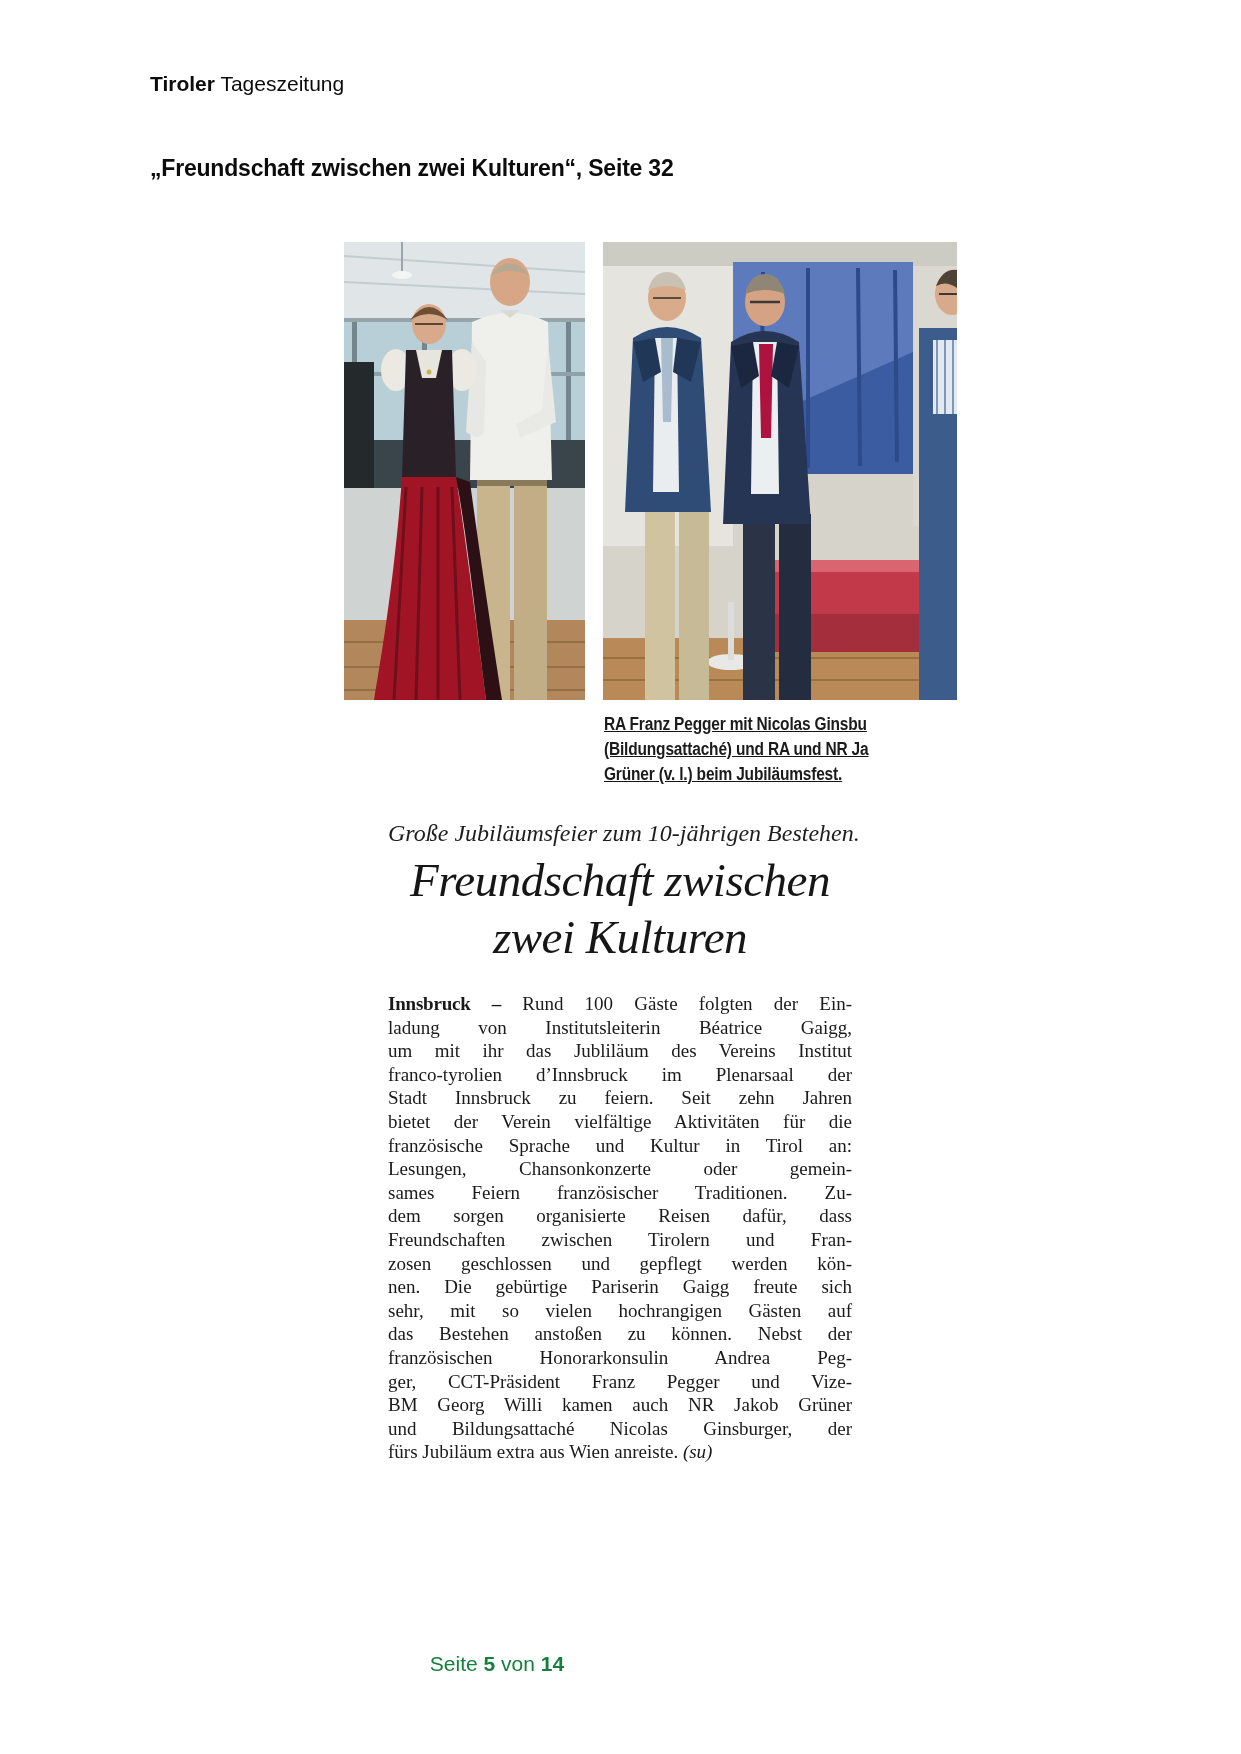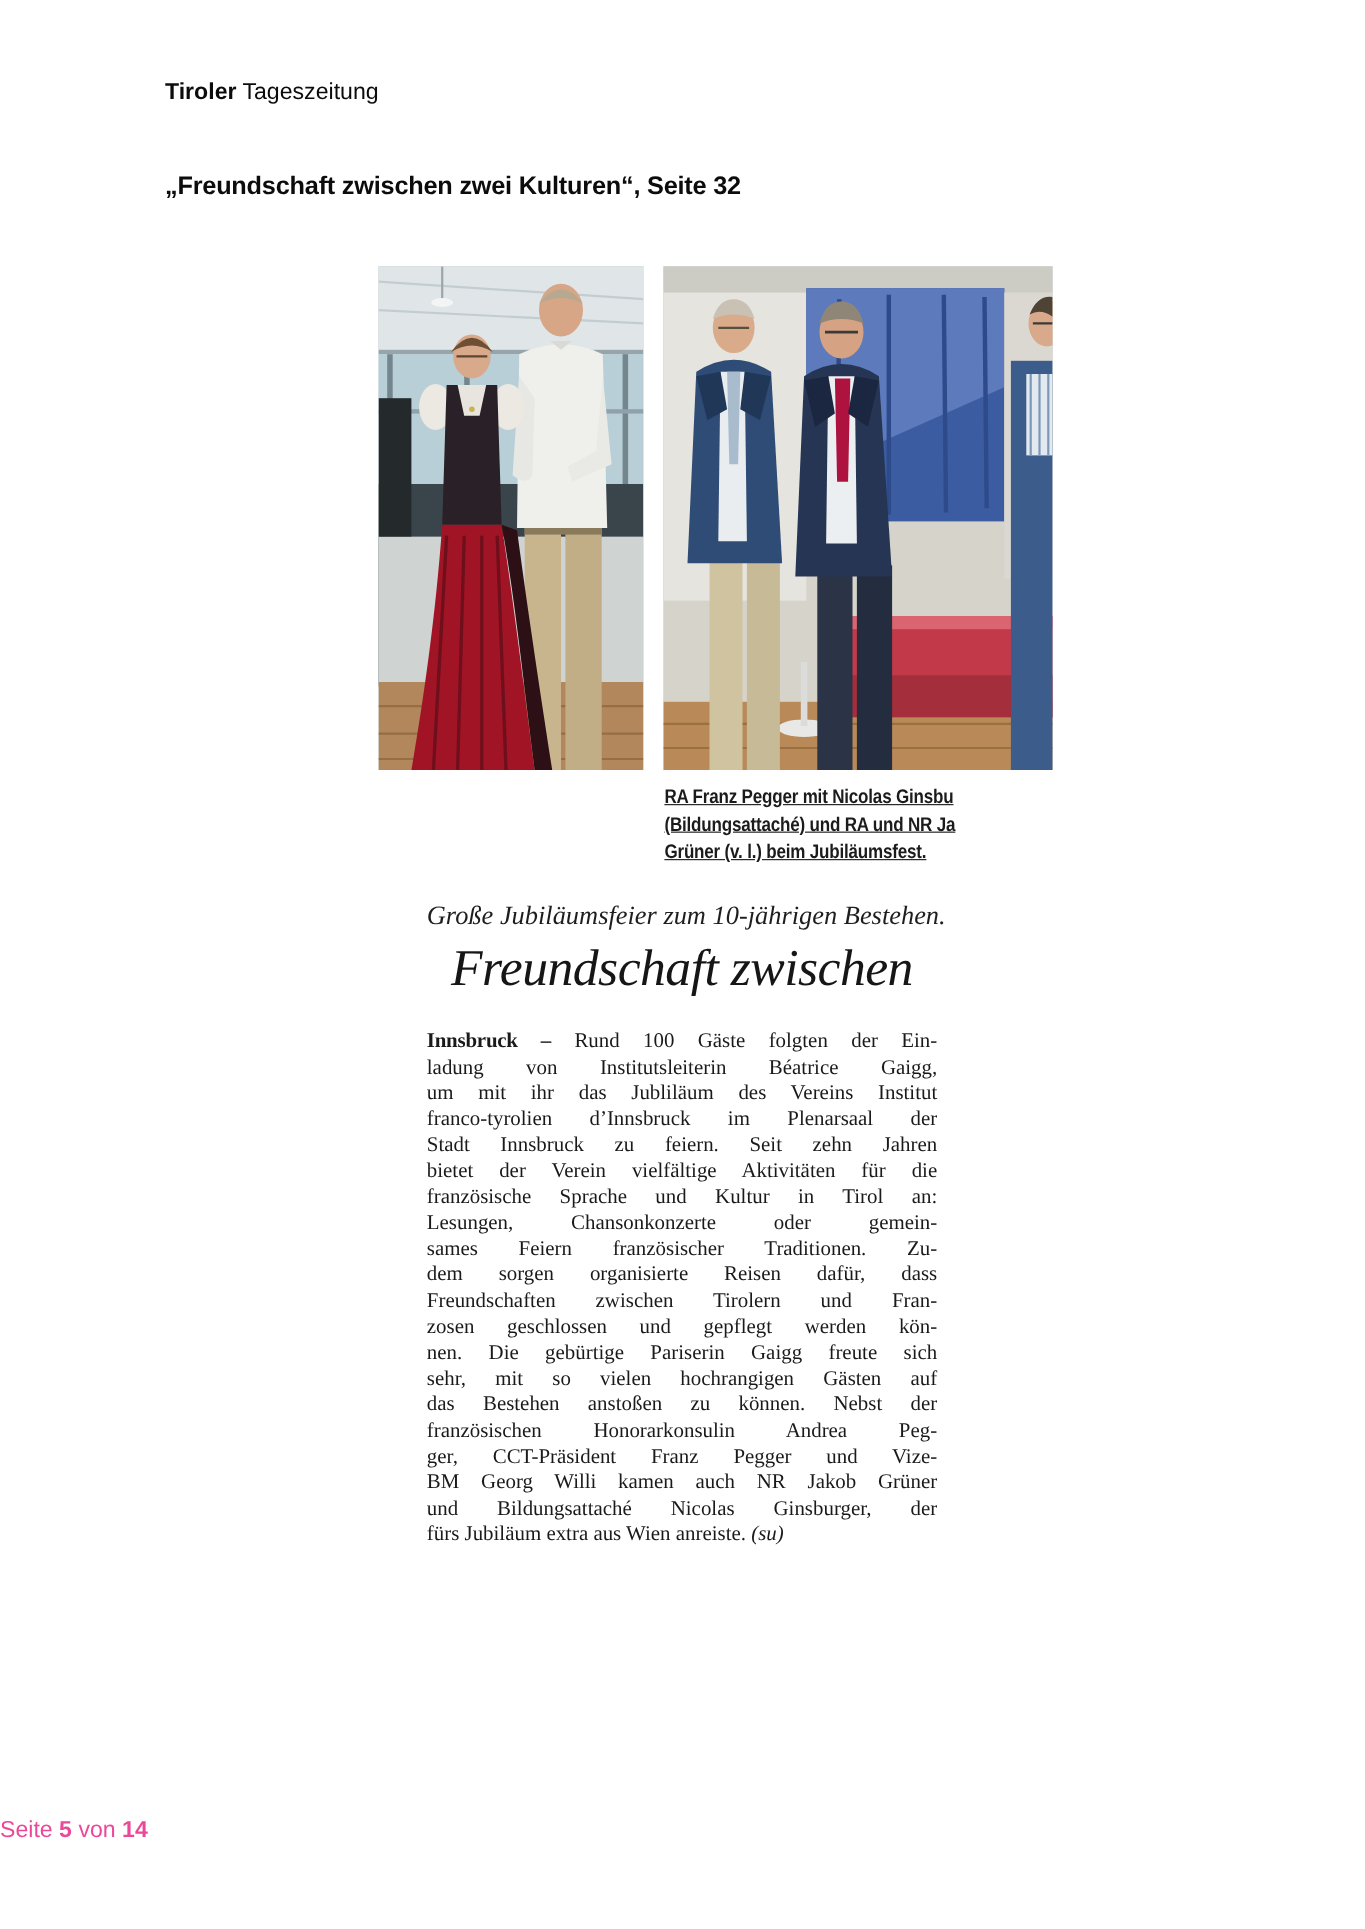--- a/index.html
+++ b/index.html
@@ -44,21 +44,21 @@
     font-weight:normal; font-size:47px; line-height:57px; text-align:center;
     white-space:nowrap; color:#161616; letter-spacing:-0.5px;
   }
   .body { margin-top:26px; font-family:"Liberation Serif", serif; font-size:19px; color:#1a1a1a; }
   .body-line { line-height:23.6px; text-align:justify; text-align-last:justify; white-space:normal; }
   .body-line.last { text-align-last:left; }
   .body-line b { letter-spacing:-0.2px; }
   .body-line i { font-style:italic; }
 
   
-  .footer { position:absolute; left:0; top:1652px; width:100%; text-align:left; font-size:21px; color:#ec4899; }
+  .footer { position:absolute; left:0; top:1652px; width:100%; text-align:center; font-size:21px; color:#15803d; }
 </style>
 </head>
 <body>
 
 <div class="page">
 
   <div class="brand">
     <span class="b">Tiroler</span><span> Tageszeitung</span>
   </div>
 
@@ -172,20 +172,21 @@
       <div class="cap-line">RA Franz Pegger mit Nicolas Ginsbu</div>
       <div class="cap-line">(Bildungsattaché) und RA und NR Ja</div>
       <div class="cap-line">Grüner (v. l.) beim Jubiläumsfest.</div>
     </div>
   </div>
 
   <div class="article">
     <div class="kicker">Große Jubiläumsfeier zum 10-jährigen Bestehen.</div>
     <h1 class="headline">
       <span>Freundschaft zwischen</span><br>
+      <span>zwei Kulturen</span>
     </h1>
     <div class="body" id="article-body">
         <div class="body-line"><b>Innsbruck –</b> Rund 100 Gäste folgten der Ein-</div>
         <div class="body-line">ladung von Institutsleiterin Béatrice Gaigg,</div>
         <div class="body-line">um mit ihr das Jubliläum des Vereins Institut</div>
         <div class="body-line">franco-tyrolien d’Innsbruck im Plenarsaal der</div>
         <div class="body-line">Stadt Innsbruck zu feiern. Seit zehn Jahren</div>
         <div class="body-line">bietet der Verein vielfältige Aktivitäten für die</div>
         <div class="body-line">französische Sprache und Kultur in Tirol an:</div>
         <div class="body-line">Lesungen, Chansonkonzerte oder gemein-</div>

